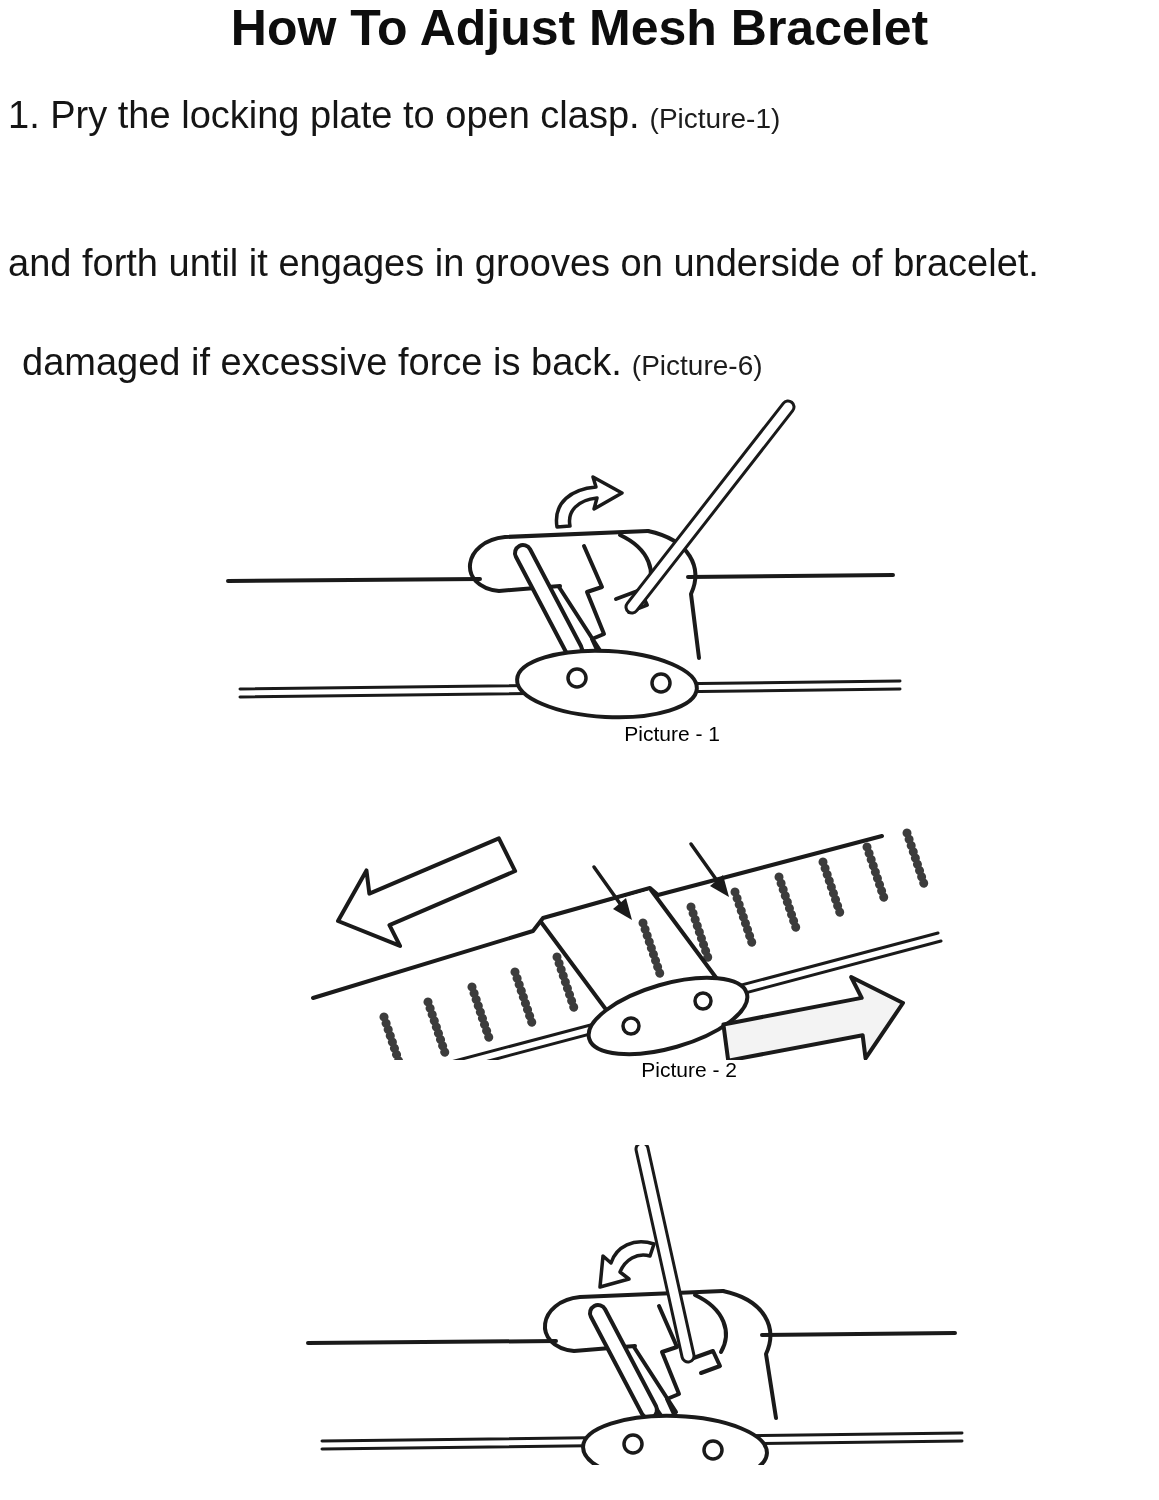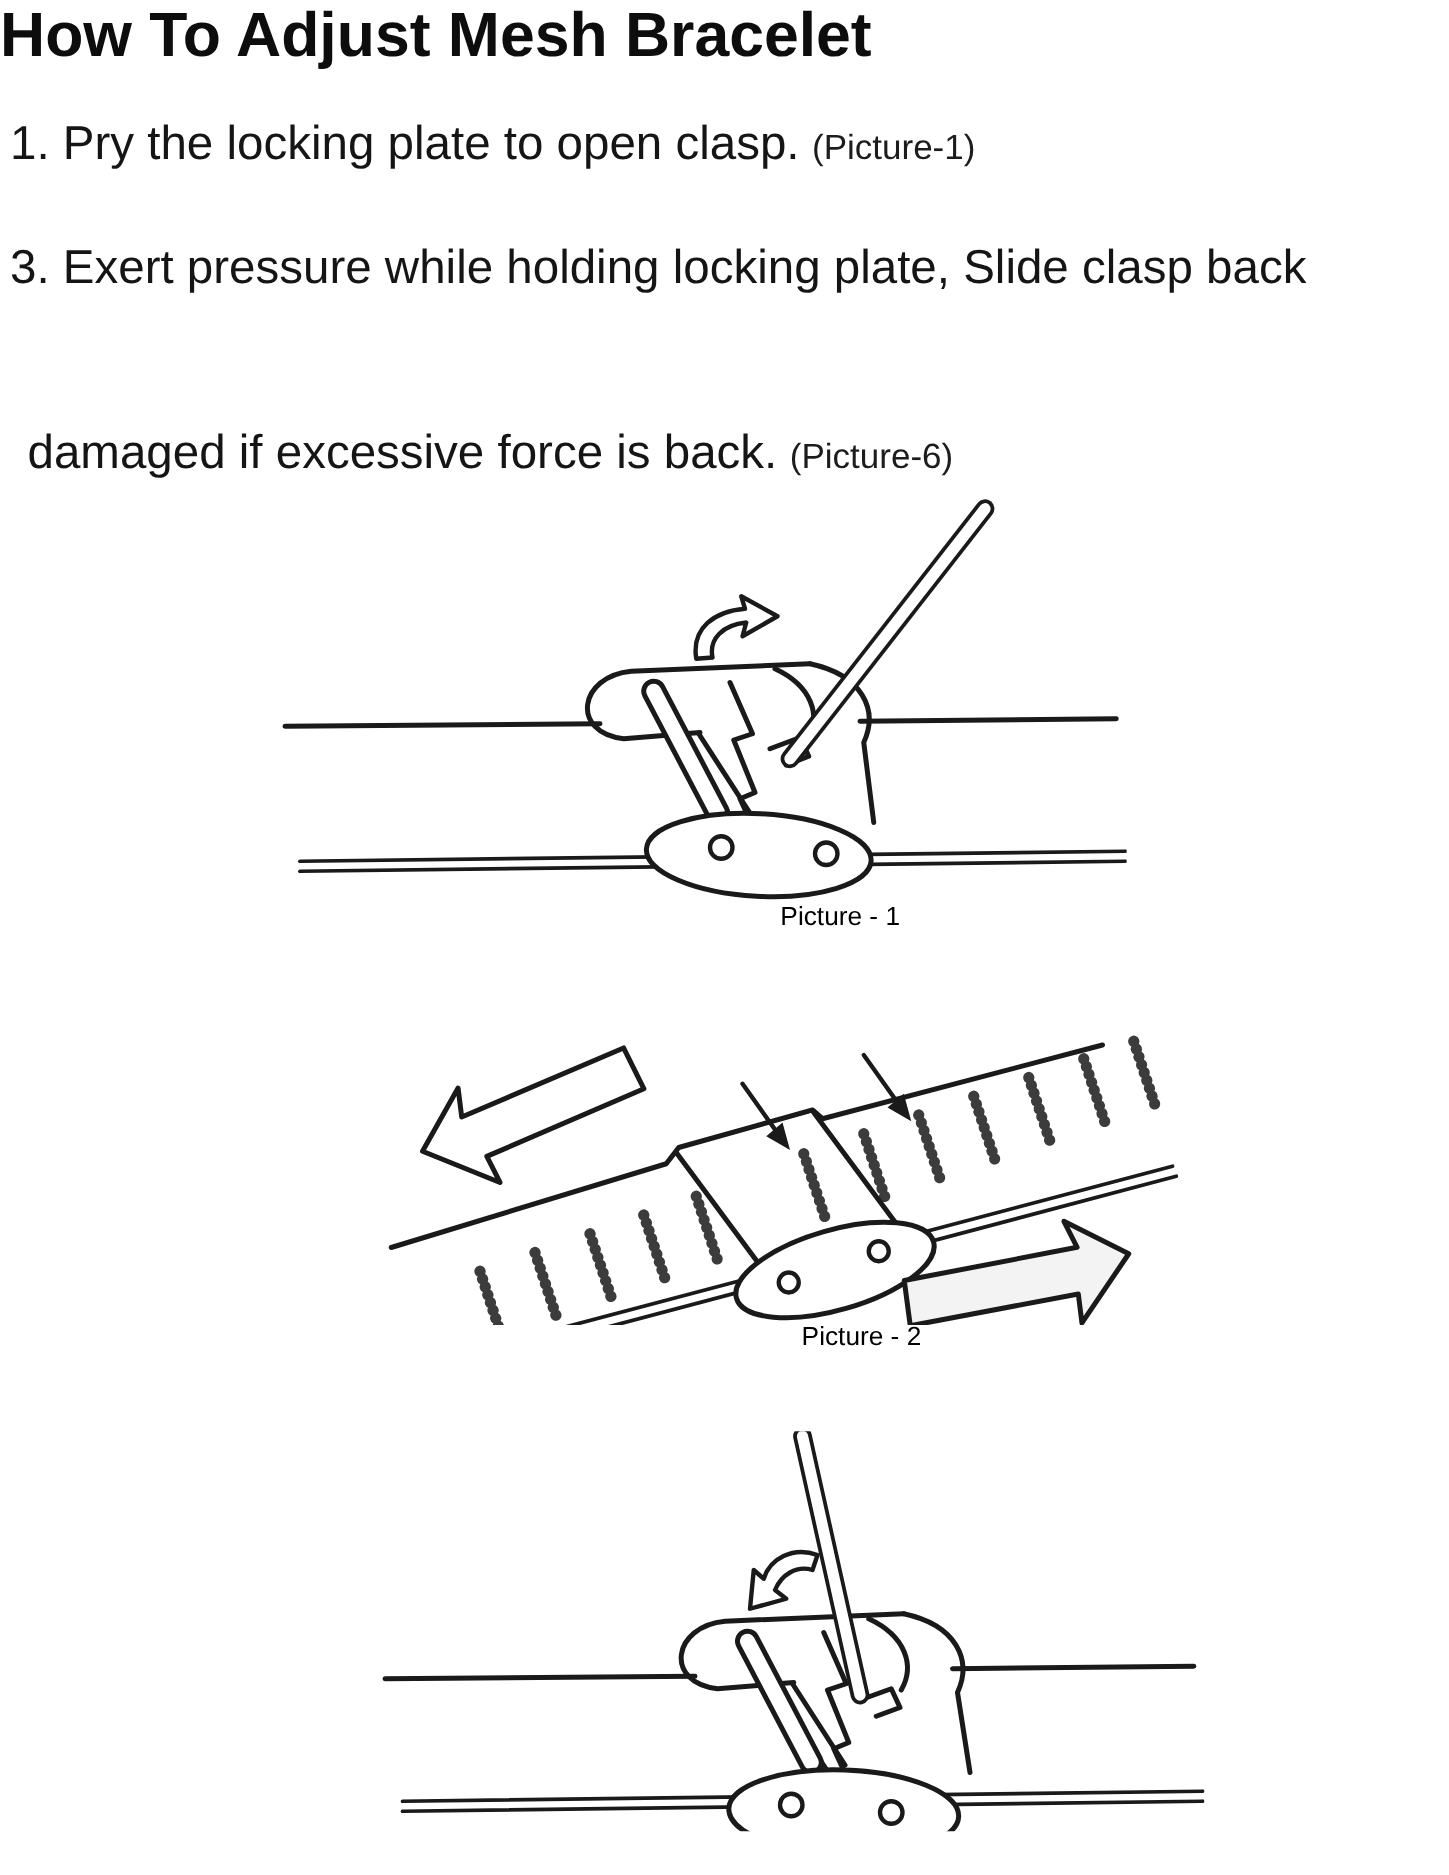--- a/index.html
+++ b/index.html
@@ -10,20 +10,21 @@
     background:#ffffff;
     font-family:"Liberation Sans", sans-serif;
     color:#111111;
     overflow:hidden;
   }
   .title{
     position:absolute;
     top:0px;
     left:0;
     width:100%;
+    text-align:center;
     font-size:50px;
     line-height:1.15;
     font-weight:bold;
     margin:0;
     color:#0d0d0d;
   }
   .step{
     position:absolute;
     left:8px;
     white-space:nowrap;
@@ -58,22 +59,22 @@
 </head>
 <body>
 
 <div class="page">
 
   <h1 class="title">How To Adjust Mesh Bracelet</h1>
 
   <div class="step s1">
     <span>1. Pry the locking plate to open clasp.</span><span class="ref">(Picture-1)</span>
   </div>
-  <div class="step s3">
-    <span>3. Exert pressure while holding locking plate, Slide clasp back</span>
+  <div class="step s4">
+    <span>and forth until it engages in grooves on underside of bracelet.</span>
   </div>
   <div class="step s6">
     <span>damaged if excessive force is back.</span><span class="ref">(Picture-6)</span>
   </div>
 
   <svg class="fig" style="left:210px;top:395px;width:700px;height:360px" viewBox="210 395 700 360" xmlns="http://www.w3.org/2000/svg">
     <g stroke="#1a1a1a" stroke-width="4" fill="none" stroke-linecap="round" stroke-linejoin="round">
 
       <g>
         <path d="M228 581 L480 579"></path>

